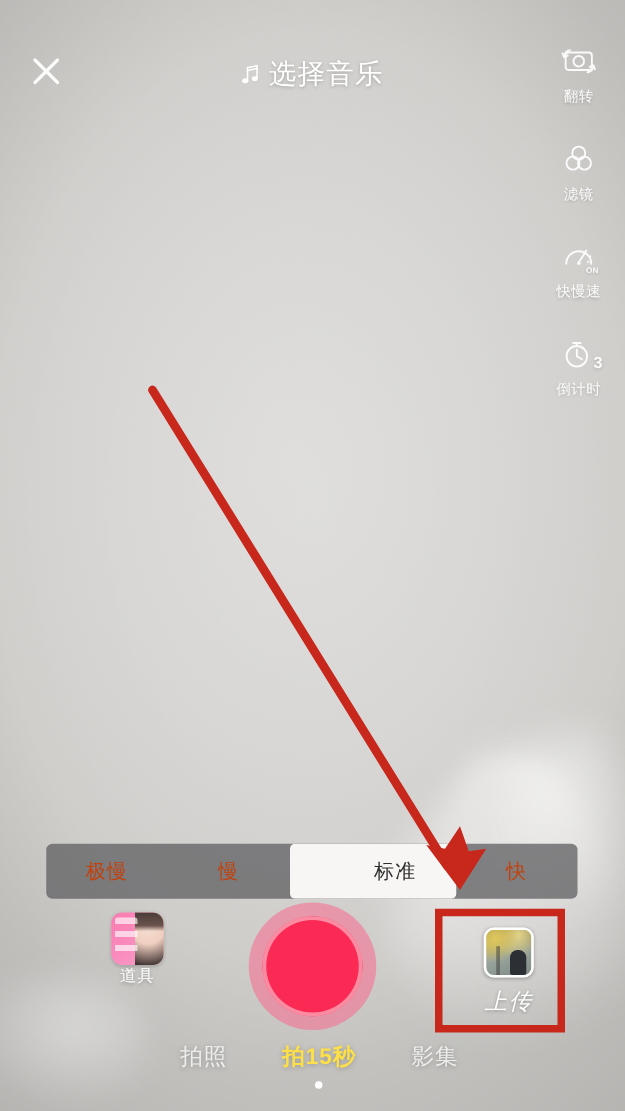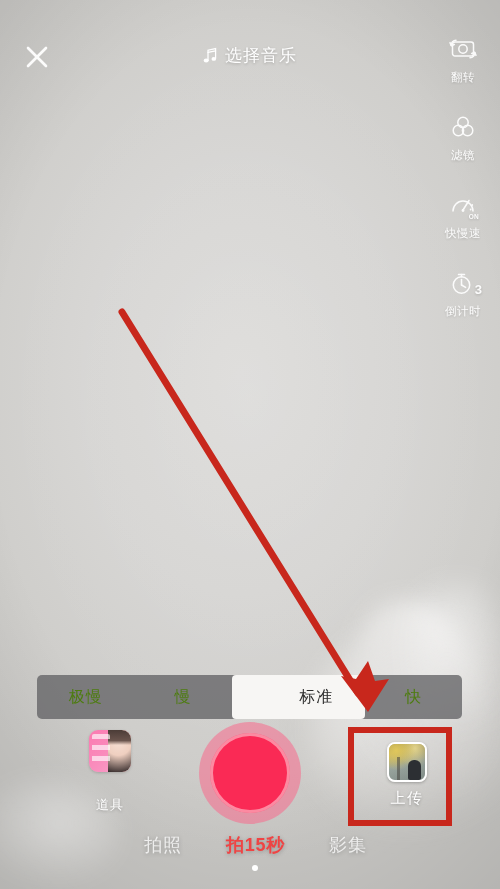--- a/index.html
+++ b/index.html
@@ -89,21 +89,21 @@
     transform: translateX(-50%);
     display: flex;
     align-items: center;
     gap: 7px;
     cursor: pointer;
     text-shadow: 0 1px 3px rgba(0,0,0,0.22);
   }
   .music-note { width: 15px; height: 17px; display:block; }
   .music-label {
     color: #ffffff;
-    font-size: 17px;
+    font-size: 22px;
     letter-spacing: 1px;
     white-space: nowrap;
   }
 
   
   .tools {
     position: absolute;
     right: 0px;
     top: 32px;
     width: 74px;
@@ -163,21 +163,21 @@
     border-radius: 5px;
     background: rgba(96,96,99,0.76);
     display: flex;
     overflow: hidden;
   }
   .speed-item {
     flex: 1;
     display: flex;
     align-items: center;
     justify-content: center;
-    color: #4d7c0f;
+    color: #c2410c;
     font-size: 16px;
     letter-spacing: 1px;
     cursor: pointer;
   }
   .speed-item.active {
     background: #f7f6f4;
     color: #2d2d2d;
     border-radius: 4px;
     padding-left: 36px;
   }
@@ -231,21 +231,21 @@
     background: repeating-linear-gradient(
       180deg,
       rgba(255,255,255,0.85) 0px,
       rgba(255,255,255,0.85) 5px,
       rgba(255,255,255,0) 5px,
       rgba(255,255,255,0) 11px);
     opacity: 0.75;
     border-radius: 2px;
   }
   .props-label {
-    margin-top: 24px;
+    margin-top: 0;
     color: #ffffff;
     font-size: 13px;
     letter-spacing: 1px;
     text-shadow: 0 1px 3px rgba(0,0,0,0.25);
   }
 
   
   .shutter {
     position: absolute;
     left: 50%;
@@ -302,23 +302,24 @@
   }
   .upload-thumb .trunk {
     position: absolute;
     left: 22%; top: 35%;
     width: 3px; height: 65%;
     background: rgba(70,68,62,0.55);
   }
   .upload-label {
     margin-top: 7px;
     color: #ffffff;
-    font-size: 15px;
+    font-size: 18px;
     letter-spacing: 1.5px;
     text-shadow: 0 1px 3px rgba(0,0,0,0.3);
+    font-style: italic;
   }
 
   
   .modes {
     position: absolute;
     left: 0; right: 0;
     bottom: 14px;
     height: 42px;
     display: flex;
     align-items: flex-start;
@@ -330,21 +331,21 @@
     color: rgba(255,255,255,0.78);
     font-size: 18px;
     letter-spacing: 0.8px;
     padding: 0 22px;
     cursor: pointer;
     position: relative;
     text-shadow: 0 1px 4px rgba(0,0,0,0.25);
     white-space: nowrap;
   }
   .mode.active {
-    color: #ef4444;
+    color: #fde047;
     font-weight: bold;
     text-align: center;
   }
   .mode.active::after {
     content: "";
     position: absolute;
     left: 50%;
     transform: translateX(-50%);
     bottom: -14px;
     width: 6px; height: 6px;

